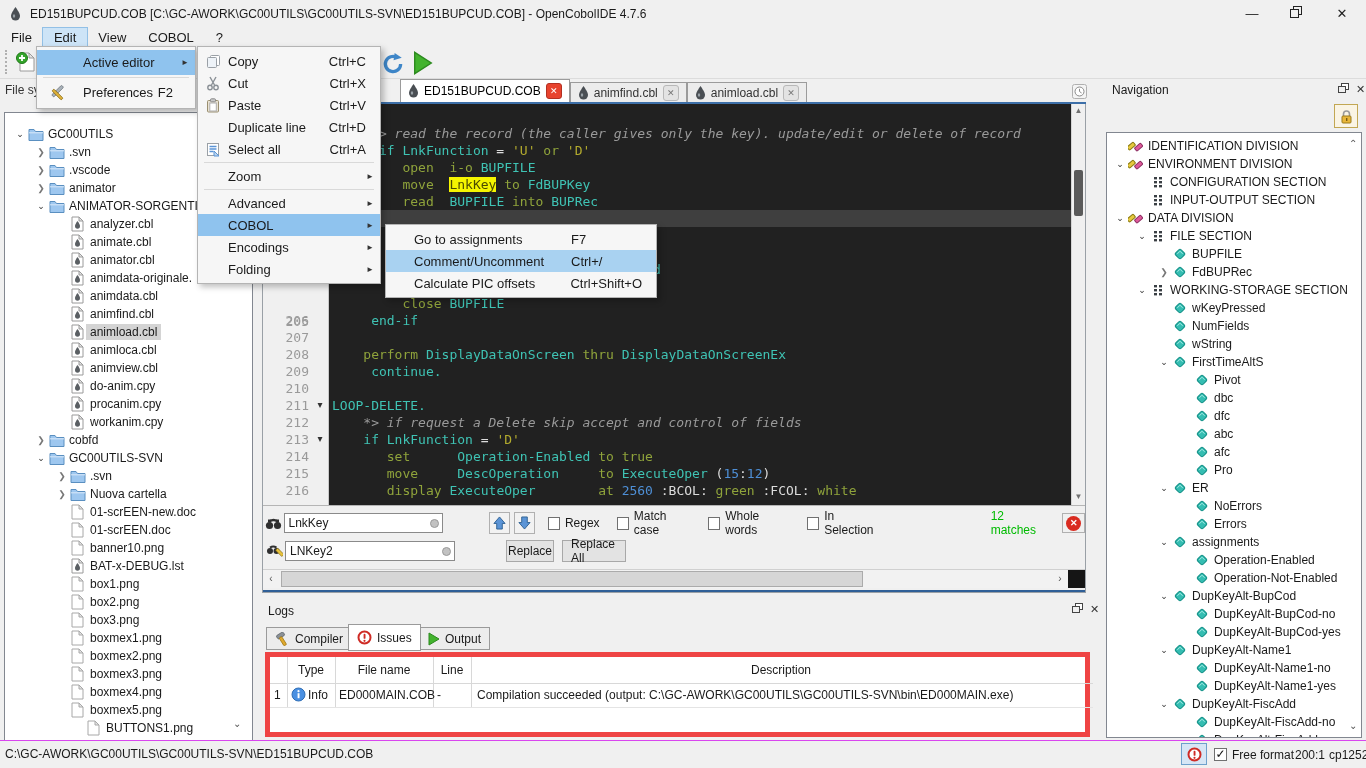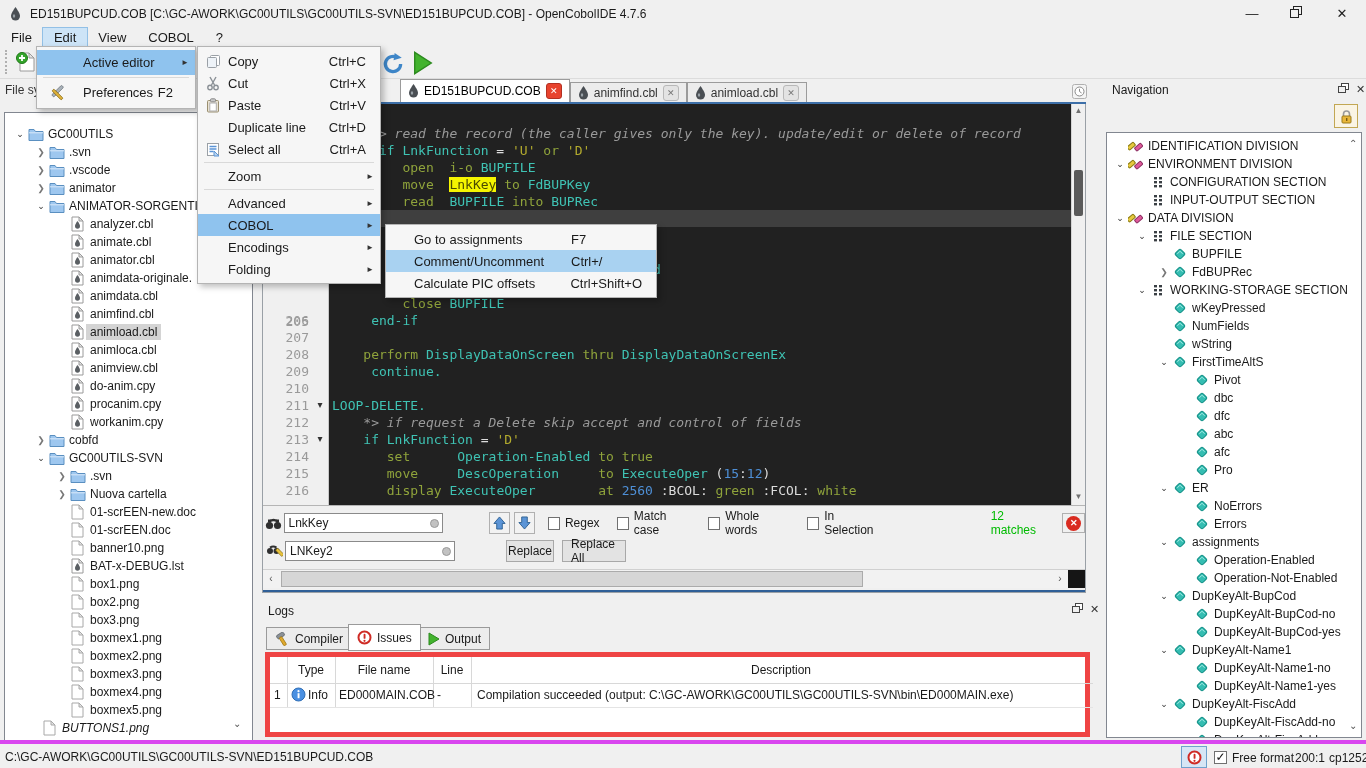--- a/index.html
+++ b/index.html
@@ -85,21 +85,21 @@
   #lheadline{position:absolute;left:0;top:26px;width:823px;height:1px;background:#d8d8d8;}
   #lrowline{position:absolute;left:0;top:50px;width:823px;height:1px;background:#e4e4e4;}
   .lcell{position:absolute;top:26px;height:24px;line-height:24px;font-size:12px;white-space:nowrap;}
   
   #nav{left:1102px;top:80px;width:264px;height:660px;background:#f0f0f0;}
   #nav-title{position:absolute;left:10px;top:3px;font-size:12px;}
   #lockbtn{position:absolute;left:232px;top:24px;width:24px;height:24px;background:#faf4e4;border:1px solid #c2a753;
            display:flex;align-items:center;justify-content:center;box-sizing:border-box;}
   #nav-box{position:absolute;left:4px;top:52px;width:256px;height:606px;background:#fff;border:1px solid #828790;overflow:hidden;box-sizing:border-box;}
   
-  #statusbar{left:0;top:740px;width:1366px;height:28px;background:#f0f0f0;border-top:4px solid #d946ef;box-sizing:border-box;}
+  #statusbar{left:0;top:740px;width:1366px;height:28px;background:#f0f0f0;border-top:1px solid #d946ef;box-sizing:border-box;}
   #sb-path{position:absolute;left:5px;top:6px;font-size:12px;white-space:nowrap;}
   #sb-issue{position:absolute;left:1181px;top:2px;width:26px;height:22px;background:#d6e6f5;border:1px solid #6ea1cc;
             display:flex;align-items:center;justify-content:center;box-sizing:border-box;}
   
   .menu{position:absolute;background:#f6f6f6;border:1px solid #b4b4b4;box-shadow:3px 3px 6px rgba(0,0,0,.25);
         z-index:60;padding:3px 0;box-sizing:border-box;}
   .mi{display:flex;align-items:center;height:22px;font-size:13px;}
   .mi.sel1{background:#8fc3ee;}
   .mi.sel2{background:#a9d2f1;}
   .mi-sep{height:1px;background:#d9d9d9;margin:2px 6px;}
@@ -509,21 +509,21 @@
         <div class="trow" style="padding-left: 50px;">
           <span class="arr"></span>
           <span class="tic">
             <svg width="13" height="16" viewBox="0 0 13 16">
               <path d="M1 1 h7 l4 4 v10 H1 Z" fill="#fff" stroke="#a8a8a8"></path>
               <path d="M8 1 l4 4 h-4 Z" fill="#e4e4e4" stroke="#a8a8a8"></path>
             </svg>
           </span>
           <span class="tlab">boxmex5.png</span>
         </div>
-        <div class="trow" style="padding-left: 22px; font-style: italic;">
+        <div class="trow" style="padding-left: 66px;">
           <span class="arr"></span>
           <span class="tic">
             <svg width="13" height="16" viewBox="0 0 13 16">
               <path d="M1 1 h7 l4 4 v10 H1 Z" fill="#fff" stroke="#a8a8a8"></path>
               <path d="M8 1 l4 4 h-4 Z" fill="#e4e4e4" stroke="#a8a8a8"></path>
             </svg>
           </span>
           <span class="tlab">BUTTONS1.png</span>
         </div>
       </div>

